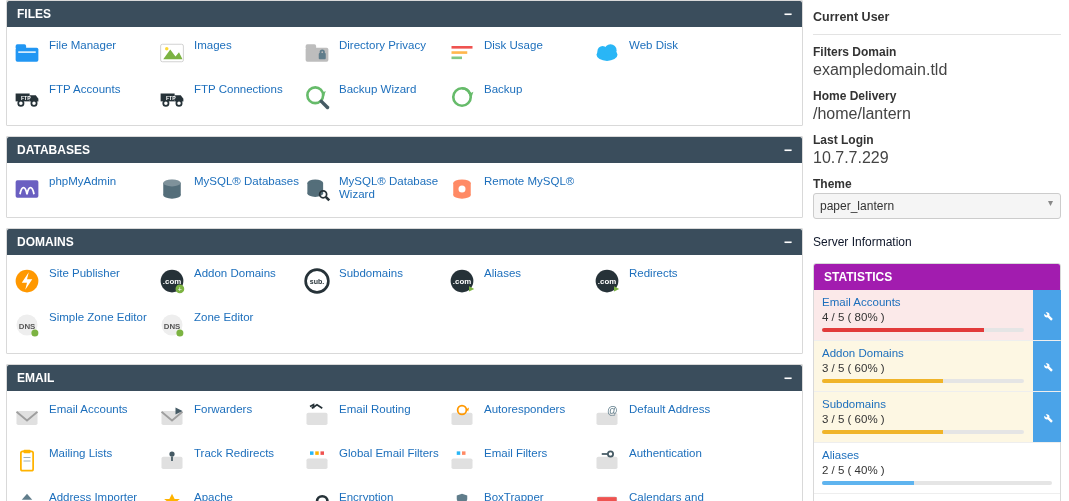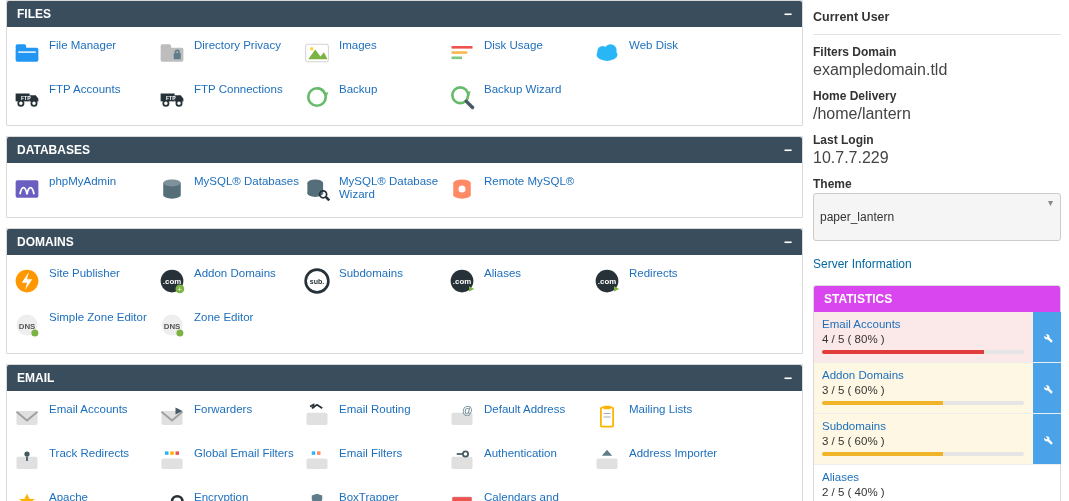--- a/index.html
+++ b/index.html
@@ -13,26 +13,26 @@
   .panel-bd{padding:8px 6px 2px 6px;}
   .row{display:flex;flex-wrap:wrap;}
   .item{display:flex;width:145px;margin:4px 0 12px 0;cursor:pointer;}
   .item .ic{width:28px;height:28px;flex:0 0 28px;margin-right:8px;border-radius:4px;display:flex;align-items:center;justify-content:center;}
   .item .ic svg{width:28px;height:28px;}
   .item .lbl{color:#1d6fbc;font-size:11.5px;line-height:1.15;}
   .side h3{font-size:12.5px;font-weight:bold;margin:4px 0 10px 0;}
   .kv{margin-bottom:10px;}
   .kv .k{font-weight:bold;font-size:12px;margin-bottom:2px;}
   .kv .v{font-size:16px;color:#444;}
-  .sel{width:100%;border:1px solid #ccc;border-radius:3px;padding:16px 6px;font-size:12px;background:#f5f5f5;appearance:none;position:relative;}
+  .sel{width:100%;border:1px solid #ccc;border-radius:3px;padding:5px 6px;font-size:12px;background:#f5f5f5;appearance:none;position:relative;}
   .sel-wrap{position:relative;}
   .sel-wrap:after{content:"▾";position:absolute;right:8px;top:4px;color:#888;font-size:10px;pointer-events:none;}
-  .link{color:#0369a1;font-size:12px;cursor:pointer;display:inline-block;margin-top:6px;}
+  .link{color:#0f172a;font-size:12px;cursor:pointer;display:inline-block;margin-top:6px;}
   .stats-panel{border:1px solid #d9d9d9;border-radius:3px;}
-  .stats-panel .panel-hd{background:#d946ef;}
+  .stats-panel .panel-hd{background:#a21caf;}
   .stat{position:relative;padding:6px 8px 8px 8px;border-bottom:1px solid #eee;}
   .stat .name{color:#1d6fbc;font-size:11.5px;cursor:pointer;}
   .stat .val{font-size:11.5px;margin:3px 0 5px 0;}
   .bar{height:4px;background:#e5e5e5;border-radius:2px;overflow:hidden;}
   .bar i{display:block;height:100%;}
   .tool{position:absolute;right:-1px;top:0;bottom:0;width:28px;background:#4aa3e8;display:flex;align-items:center;justify-content:center;color:#fff;}
   .stat.red{background:#fbe9e9;}
   .stat.yel{background:#fdf7e3;}
   .stat.plain{background:#fff;}
   .stat.red .bar i{background:#e23b3b;}
@@ -58,37 +58,37 @@
                   <rect x="3" y="10" width="26" height="16" rx="2" fill="#2196f3"></rect>
                   <rect x="3" y="6" width="12" height="6" rx="2" fill="#2196f3"></rect>
                   <rect x="6" y="14" width="20" height="2" fill="#fff" opacity=".8"></rect>
                 </svg>
               </span>
               <span class="lbl">File Manager</span>
             </div>
             <div class="item">
               <span class="ic">
                 <svg viewBox="0 0 32 32">
+                  <rect x="3" y="6" width="26" height="20" rx="2" fill="#fff" stroke="#ccc"></rect>
+                  <polygon points="6,23 14,12 20,20 24,15 28,23" fill="#7cb342"></polygon>
+                  <circle cx="10" cy="11" r="2" fill="#fdd835"></circle>
+                </svg>
+              </span>
+              <span class="lbl">Images</span>
+            </div>
+            <div class="item">
+              <span class="ic">
+                <svg viewBox="0 0 32 32">
                   <rect x="3" y="10" width="26" height="16" rx="2" fill="#bdbdbd"></rect>
                   <rect x="3" y="6" width="12" height="6" rx="2" fill="#bdbdbd"></rect>
                   <rect x="18" y="16" width="8" height="7" rx="1" fill="#607d8b"></rect>
                   <rect x="20" y="13" width="4" height="4" rx="2" fill="none" stroke="#607d8b" stroke-width="2"></rect>
                 </svg>
               </span>
               <span class="lbl">Directory Privacy</span>
-            </div>
-            <div class="item">
-              <span class="ic">
-                <svg viewBox="0 0 32 32">
-                  <rect x="3" y="6" width="26" height="20" rx="2" fill="#fff" stroke="#ccc"></rect>
-                  <polygon points="6,23 14,12 20,20 24,15 28,23" fill="#7cb342"></polygon>
-                  <circle cx="10" cy="11" r="2" fill="#fdd835"></circle>
-                </svg>
-              </span>
-              <span class="lbl">Images</span>
             </div>
             <div class="item">
               <span class="ic">
                 <svg viewBox="0 0 32 32">
                   <rect x="4" y="8" width="24" height="3" fill="#ef5350"></rect>
                   <rect x="4" y="14" width="18" height="3" fill="#ffb74d"></rect>
                   <rect x="4" y="20" width="12" height="3" fill="#81c784"></rect>
                 </svg>
               </span>
               <span class="lbl">Disk Usage</span>
@@ -123,36 +123,36 @@
                   <circle cx="9" cy="23" r="3" fill="#fff" stroke="#263238" stroke-width="2"></circle>
                   <circle cx="24" cy="23" r="3" fill="#fff" stroke="#263238" stroke-width="2"></circle>
                   <text x="9" y="19" font-size="6" fill="#fff" font-weight="bold">FTP</text>
                 </svg>
               </span>
               <span class="lbl">FTP Connections</span>
             </div>
             <div class="item">
               <span class="ic">
                 <svg viewBox="0 0 32 32">
+                  <circle cx="14" cy="14" r="9" fill="none" stroke="#66bb6a" stroke-width="3"></circle>
+                  <line x1="21" y1="21" x2="28" y2="28" stroke="#455a64" stroke-width="4" stroke-linecap="round"></line>
+                  <polygon points="22,11 26,9 24,15" fill="#66bb6a"></polygon>
+                </svg>
+              </span>
+              <span class="lbl">Backup Wizard</span>
+            </div>
+            <div class="item">
+              <span class="ic">
+                <svg viewBox="0 0 32 32">
                   <circle cx="16" cy="16" r="10" fill="none" stroke="#66bb6a" stroke-width="3"></circle>
                   <path d="M16 6 a10 10 0 0 1 9 6" fill="none" stroke="#66bb6a" stroke-width="3"></path>
                   <polygon points="25,12 29,10 27,16" fill="#66bb6a"></polygon>
                 </svg>
               </span>
               <span class="lbl">Backup</span>
-            </div>
-            <div class="item">
-              <span class="ic">
-                <svg viewBox="0 0 32 32">
-                  <circle cx="14" cy="14" r="9" fill="none" stroke="#66bb6a" stroke-width="3"></circle>
-                  <line x1="21" y1="21" x2="28" y2="28" stroke="#455a64" stroke-width="4" stroke-linecap="round"></line>
-                  <polygon points="22,11 26,9 24,15" fill="#66bb6a"></polygon>
-                </svg>
-              </span>
-              <span class="lbl">Backup Wizard</span>
             </div>
           </div>
         </div>
       </div>
       <div class="panel">
         <div class="panel-hd">
           <span>DATABASES</span>
           <span class="collapse">−</span>
         </div>
         <div class="panel-bd">
@@ -310,20 +310,30 @@
             </div>
             <div class="item">
               <span class="ic">
                 <svg viewBox="0 0 32 32">
                   <rect x="4" y="11" width="24" height="14" rx="2" fill="#e0e0e0"></rect>
                   <polyline points="10,6 16,2 22,6" fill="none" stroke="#263238" stroke-width="2"></polyline>
                   <polyline points="12,6 12,2 8,4" fill="none" stroke="#263238" stroke-width="2"></polyline>
                 </svg>
               </span>
               <span class="lbl">Email Routing</span>
+            </div>
+            <div class="item">
+              <span class="ic">
+                <svg viewBox="0 0 32 32">
+                  <rect x="4" y="11" width="24" height="14" rx="2" fill="#e0e0e0"></rect>
+                  <circle cx="16" cy="8" r="5" fill="none" stroke="#ff9800" stroke-width="2"></circle>
+                  <polygon points="21,7 24,5 23,10" fill="#ff9800"></polygon>
+                </svg>
+              </span>
+              <span class="lbl">Autoresponders</span>
             </div>
             <div class="item">
               <span class="ic">
                 <svg viewBox="0 0 32 32">
                   <rect x="4" y="11" width="24" height="14" rx="2" fill="#e0e0e0"></rect>
                   <text x="22" y="12" font-size="12" fill="#607d8b" text-anchor="middle">@</text>
                 </svg>
               </span>
               <span class="lbl">Default Address</span>
             </div>

